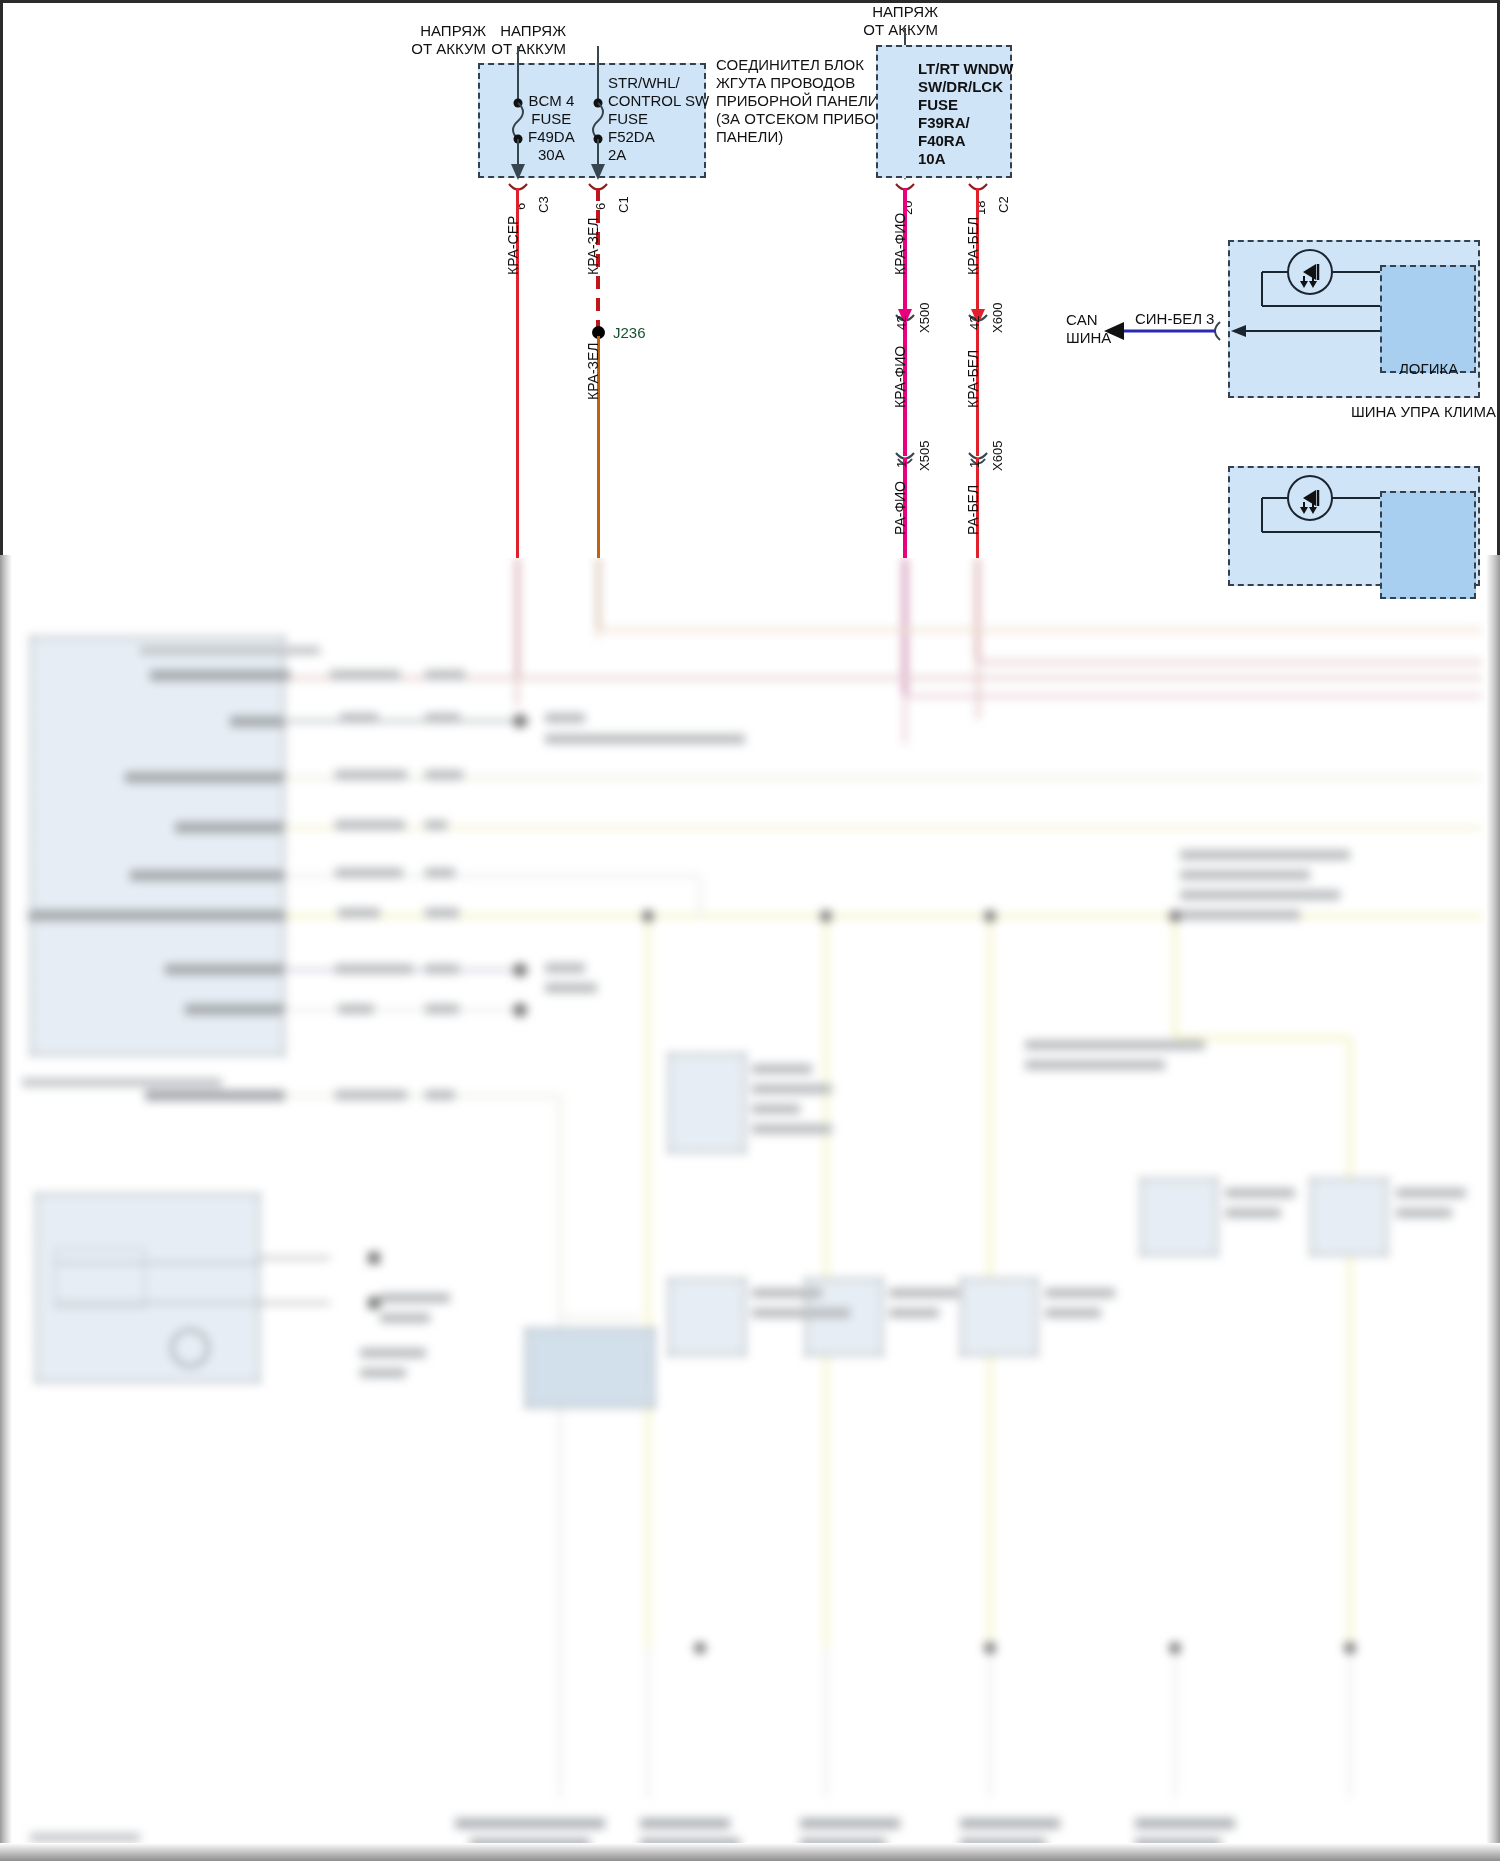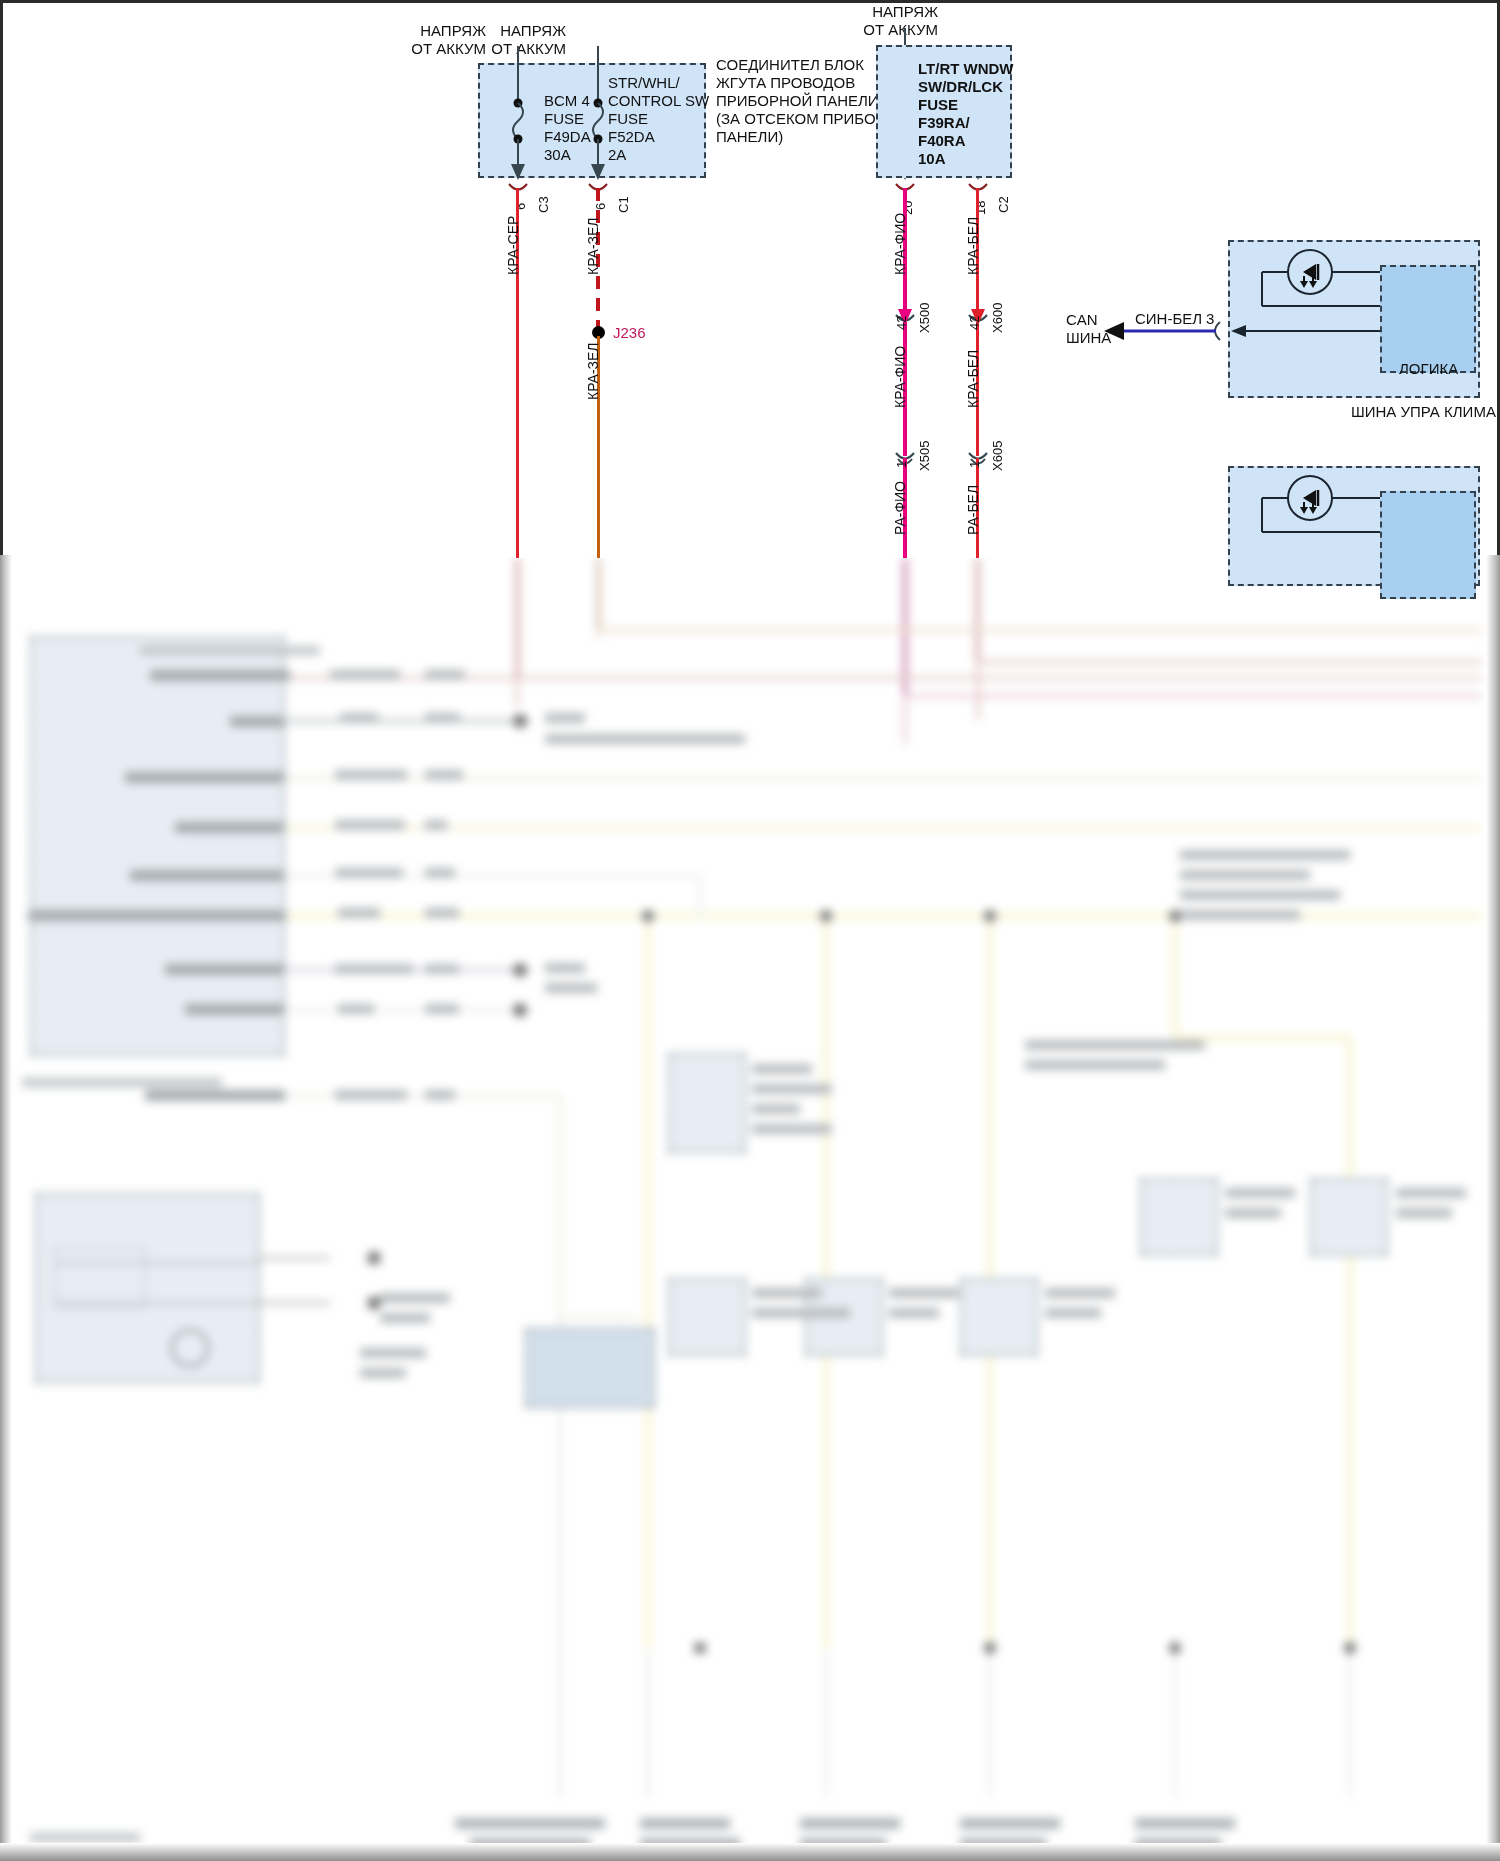--- a/index.html
+++ b/index.html
@@ -35,21 +35,21 @@
   .w-red{background:#e0202a;}
   .w-orange{background:#c2600d;}
   .w-magenta{background:#e8007f;}
 
   .dashwire{position:absolute;width:4px;
      background:repeating-linear-gradient(to bottom,#c0161b 0,#c0161b 13px,rgba(0,0,0,0) 13px,rgba(0,0,0,0) 22px);}
 
   .dot{position:absolute;border-radius:50%;background:#000;}
 
   svg{position:absolute;overflow:visible;}
-  .lbl-sm{position:absolute;font-size:13px;color:#be185d;white-space:pre;}
+  .lbl-sm{position:absolute;font-size:13px;color:#14532d;white-space:pre;}
 </style>
 </head>
 <body>
 
 <div id="page">
 
   <div class="txt c" style="left:386px;top:22px;width:100px;font-size:15px;">НАПРЯЖ
 ОТ АККУМ</div>
   <div class="txt c" style="left:466px;top:22px;width:100px;font-size:15px;">НАПРЯЖ
 ОТ АККУМ</div>
@@ -95,21 +95,21 @@
     <polygon points="905,325 898,309 912,309" fill="#e8007f"></polygon>
     <path d="M969,315 q9,11 18,0" stroke="#37474f" stroke-width="2" fill="none"></path>
     <polygon points="978,325 971,309 985,309" fill="#e0202a"></polygon>
 
     <path d="M896,453 q9,11 18,0" stroke="#37474f" stroke-width="2" fill="none"></path>
     <path d="M898,459 q7,9 14,0" stroke="#37474f" stroke-width="2" fill="none"></path>
     <path d="M969,453 q9,11 18,0" stroke="#37474f" stroke-width="2" fill="none"></path>
     <path d="M971,459 q7,9 14,0" stroke="#37474f" stroke-width="2" fill="none"></path>
   </svg>
 
-  <div class="txt" style="left:544px;top:92px;">BCM 4
+  <div class="txt" style="left:528px;top:92px;text-align:center;">BCM 4
 FUSE
 F49DA
 30A</div>
   <div class="txt" style="left:608px;top:74px;">STR/WHL/
 CONTROL SW
 FUSE
 F52DA
 2A</div>
   <div class="txt" style="left:716px;top:56px;">СОЕДИНИТЕЛ БЛОК
 ЖГУТА ПРОВОДОВ

